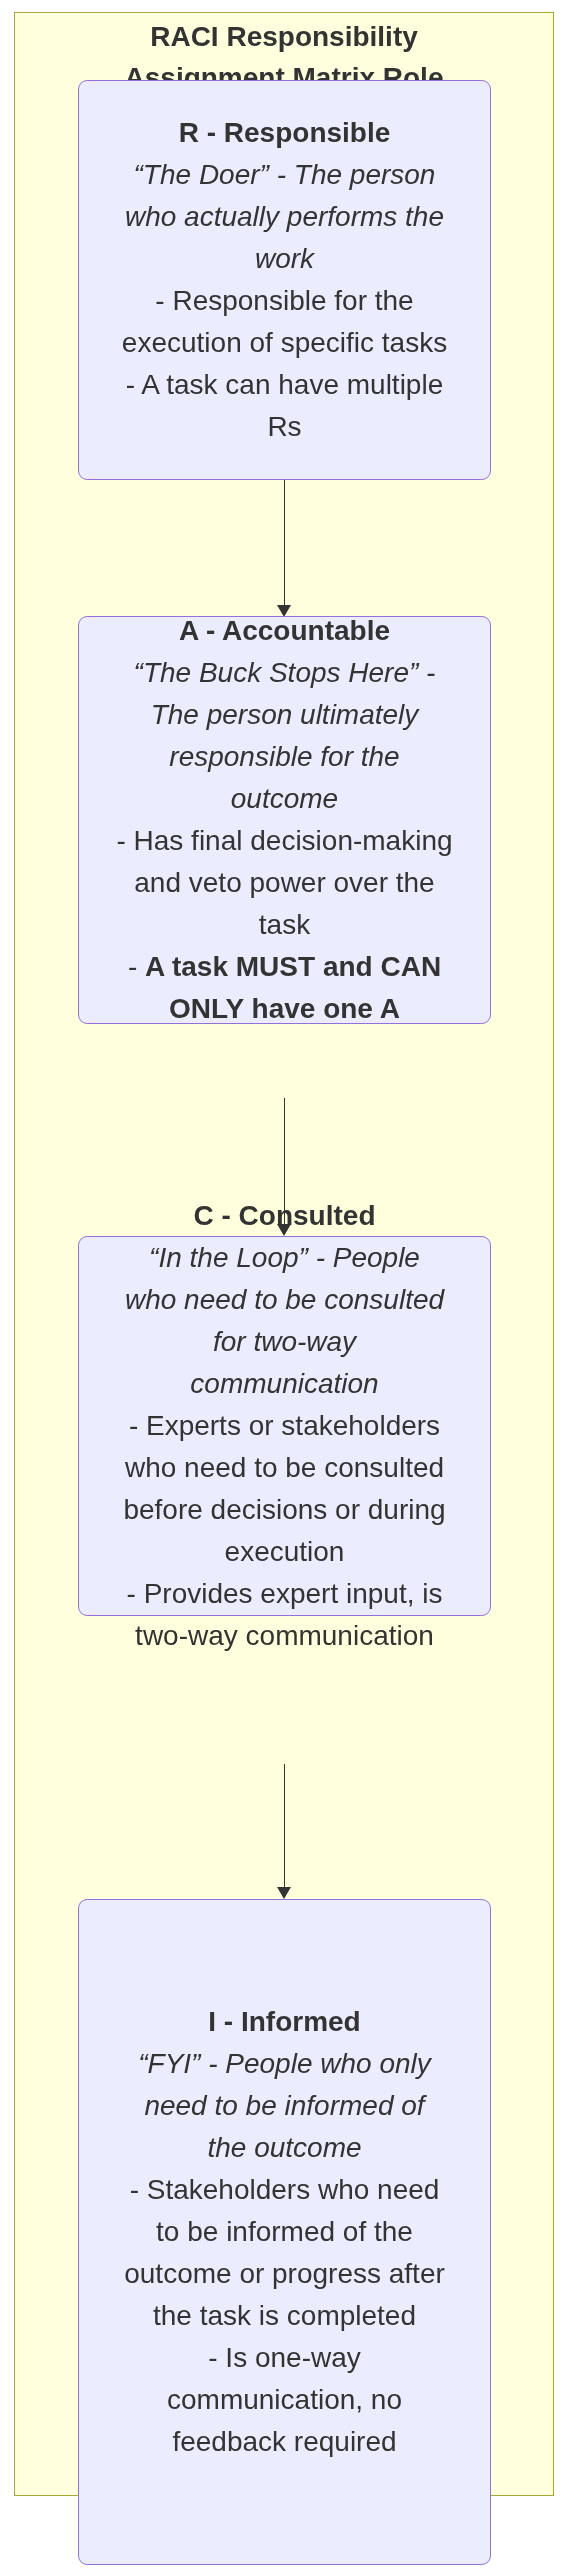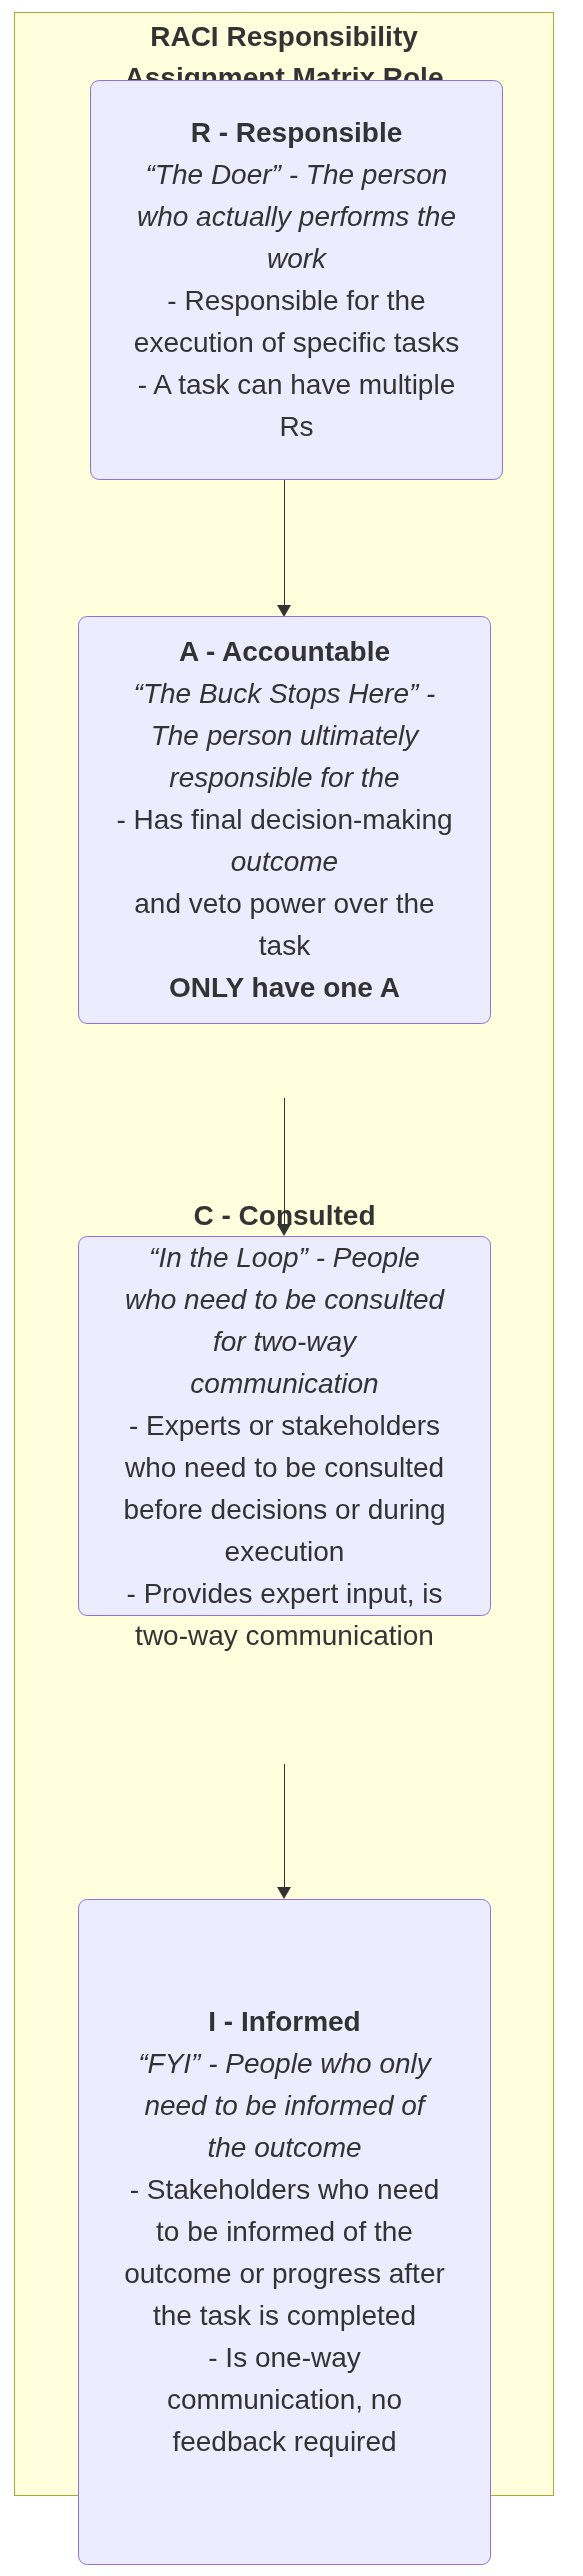--- a/index.html
+++ b/index.html
@@ -38,21 +38,21 @@
     background:var(--node-fill,#ECECFF);
     border:1.4px solid var(--node-border,#9370DB);
     border-radius:9.2px;
     display:flex;flex-direction:column;
     justify-content:center;align-items:center;
     text-align:center;
     font-size:28px;line-height:42px;
     color:var(--text,#333);
     z-index:2;
   }
-  .node-r{top:80px;height:400px;margin-left:12px;}
+  .node-r{top:80px;height:400px;}
   .node-a{top:616px;height:408px;}
   .node-c{top:1236px;height:380px;}
   .node-i{top:1899px;height:666px;}
   .node-lines{width:100%;}
   .ln{white-space:nowrap;}
   .s-b{font-weight:bold;}
   .s-i{font-style:italic;}
   .s-n{font-weight:normal;font-style:normal;}
   
   .edge{
@@ -98,24 +98,25 @@
   <div class="shaft"></div>
   <div class="head"></div>
 </div>
 
 <div class="node node-a">
   <div class="node-lines">
       <div class="ln"><span class="s-b">A - Accountable</span></div>
       <div class="ln"><span class="s-i">“The Buck Stops Here” -</span></div>
       <div class="ln"><span class="s-i">The person ultimately</span></div>
       <div class="ln"><span class="s-i">responsible for the</span></div>
+      <div class="ln"><span class="s-i">outcome</span></div>
       <div class="ln"><span class="s-n">- Has final decision-making</span></div>
-      <div class="ln"><span class="s-i">outcome</span></div>
       <div class="ln"><span class="s-n">and veto power over the</span></div>
       <div class="ln"><span class="s-n">task</span></div>
+      <div class="ln"><span class="s-n">- </span><span class="s-b">A task MUST and CAN</span></div>
       <div class="ln"><span class="s-b">ONLY have one A</span></div>
     </div>
 </div>
 
 <div class="edge edge-2">
   <div class="shaft"></div>
   <div class="head"></div>
 </div>
 
 <div class="node node-c">

